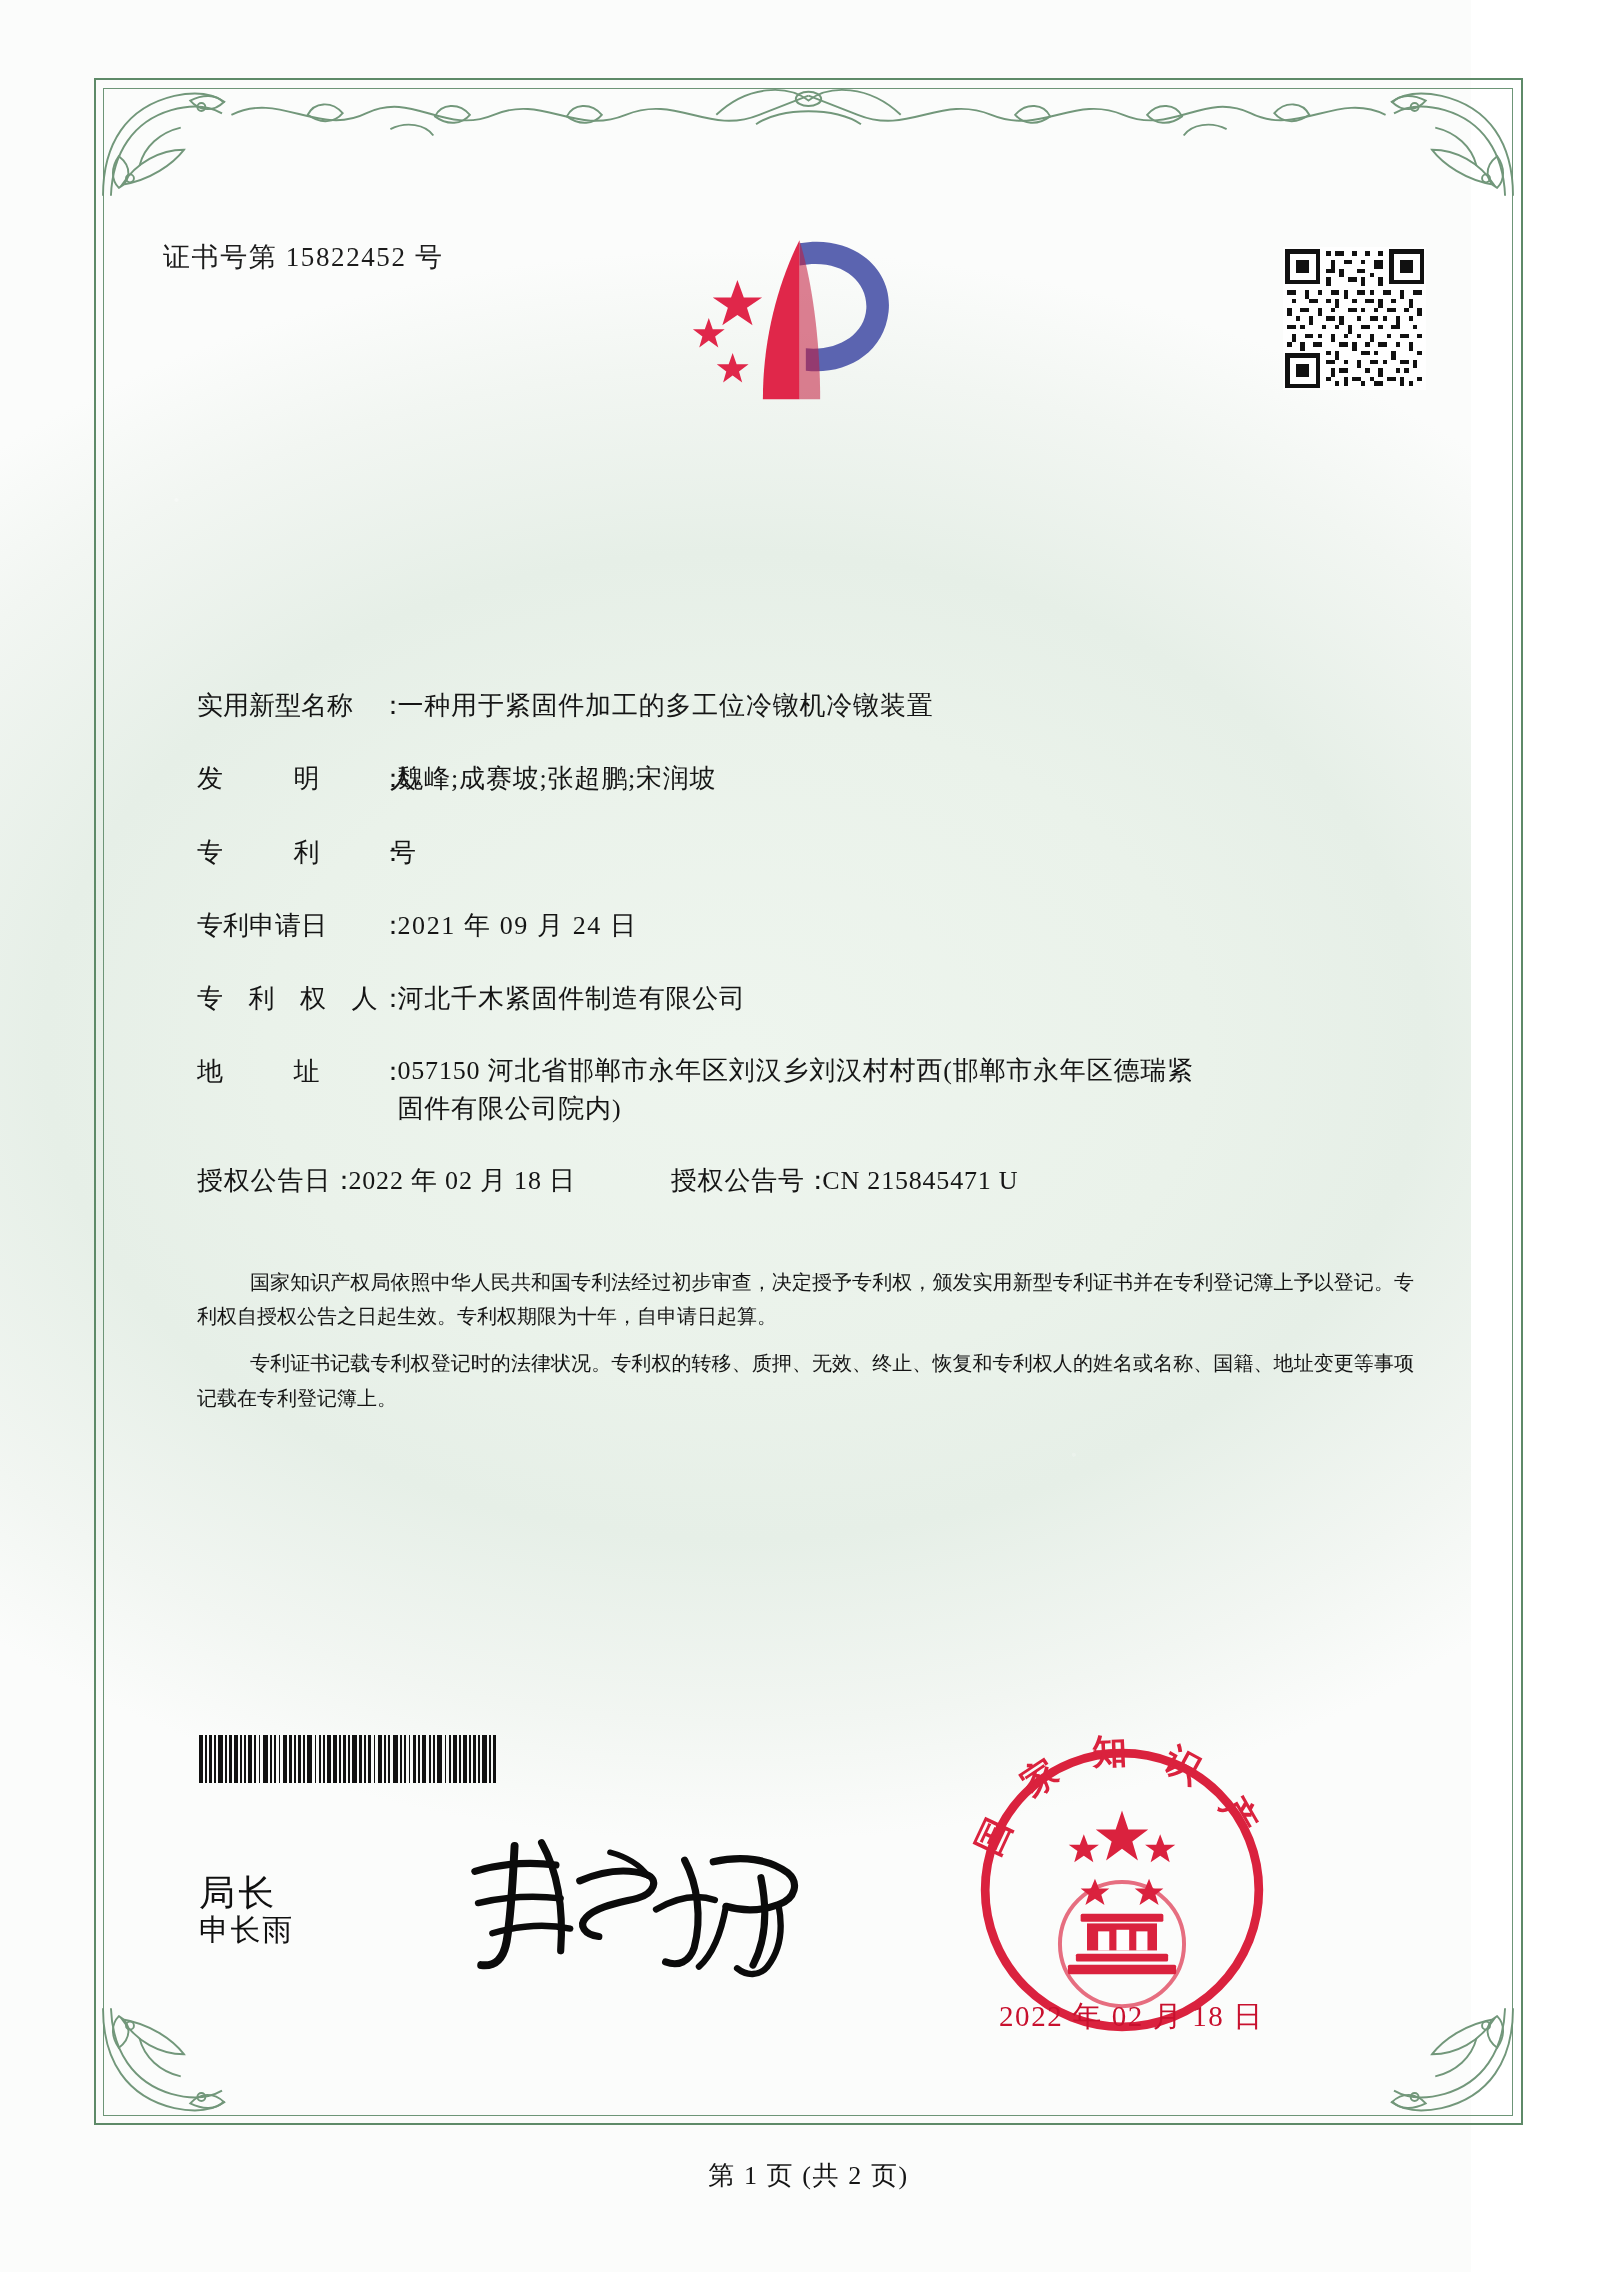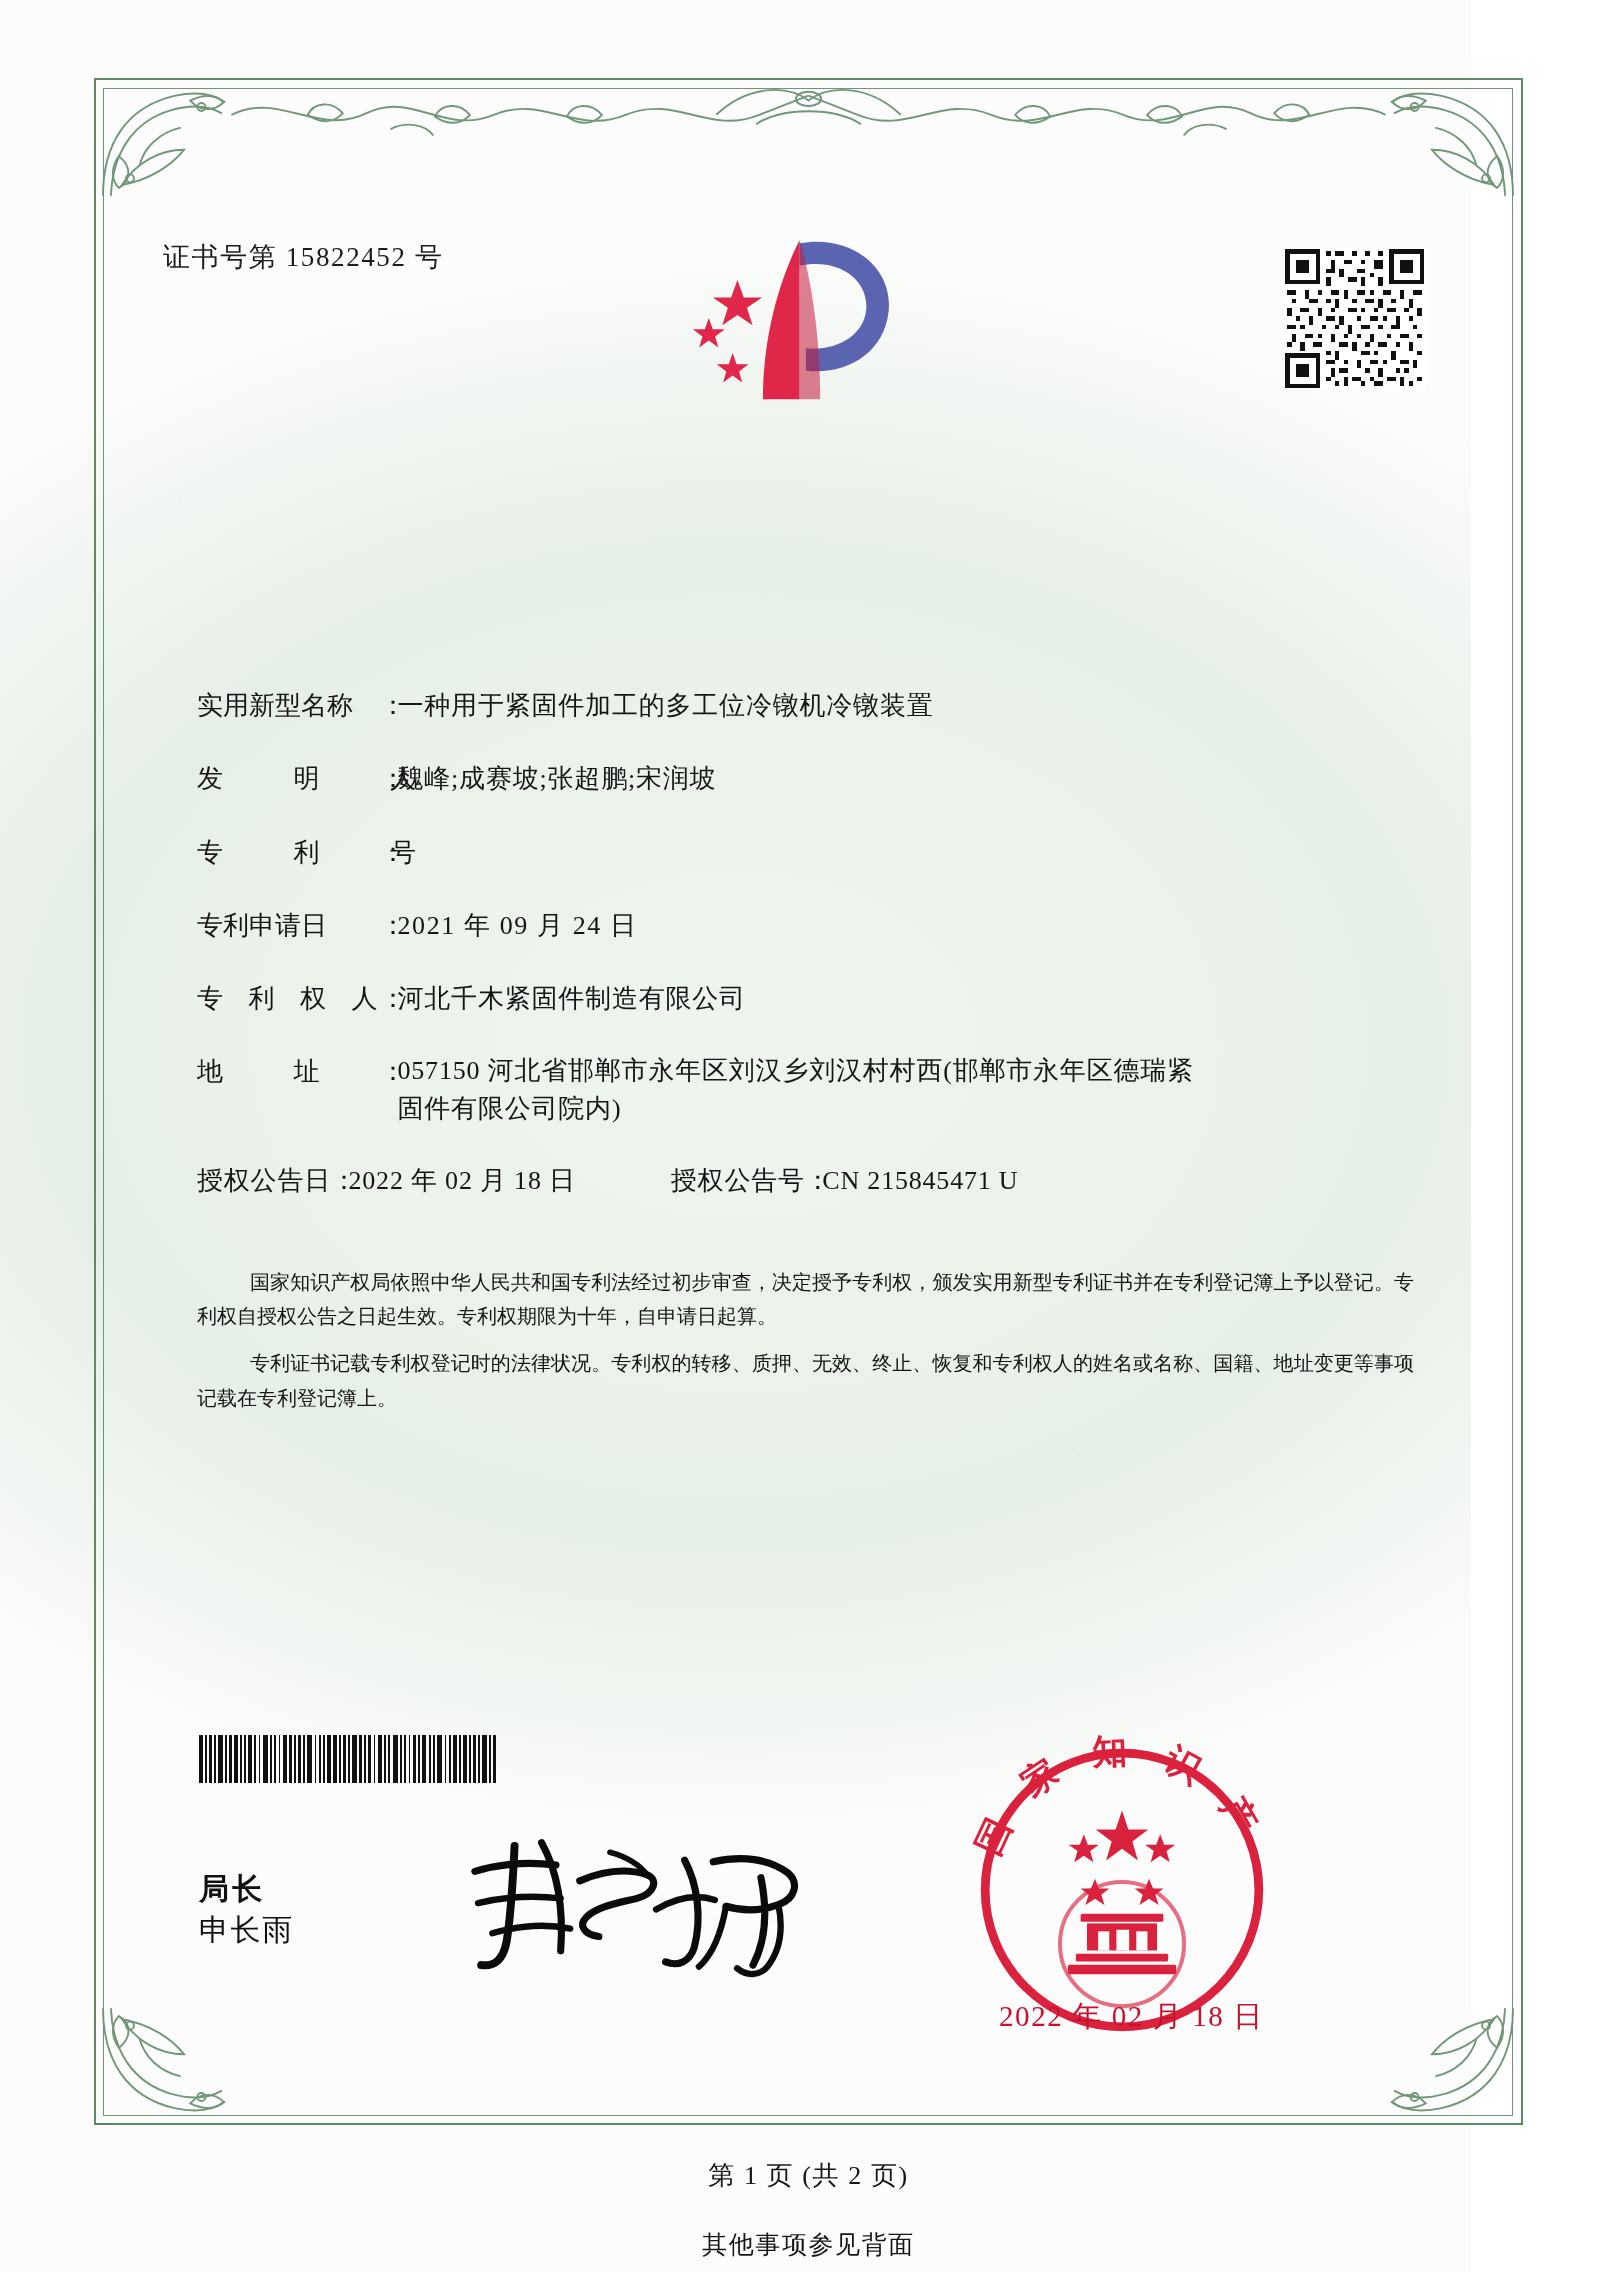--- a/index.html
+++ b/index.html
@@ -190,25 +190,24 @@
     background: #111;
     height: 100%;
     margin-right: 2.4px;
   }
 
   
   .sig-label {
     position: absolute;
     left: 199px;
     top: 1866px;
-    font-size: 30px;
+    font-size: 36px;
     line-height: 1.5;
     letter-spacing: 3.2px;
     color: #101010;
-    font-weight: bold;
   }
   .sig-name {
     position: absolute;
     left: 199px;
     top: 1910px;
     font-size: 30px;
     letter-spacing: 1.6px;
     color: #101010;
   }
   .signature {
@@ -654,16 +653,15 @@
         <text font-family="'Liberation Serif', serif" font-size="44" font-weight="bold" fill="#d8102e" letter-spacing="16">
           <textPath href="#sealArc" startOffset="8%">国 家 知 识 产 权 局</textPath>
         </text>
       </g>
     </svg>
   </div>
 
   <div class="seal-date">2022 年 02 月 18 日</div>
 
   <div class="page-no">第 1 页 (共 2 页)</div>
-  <div class="footnote">其他事项参见背面</div>
 
 </div>
 
 
 </body></html>

